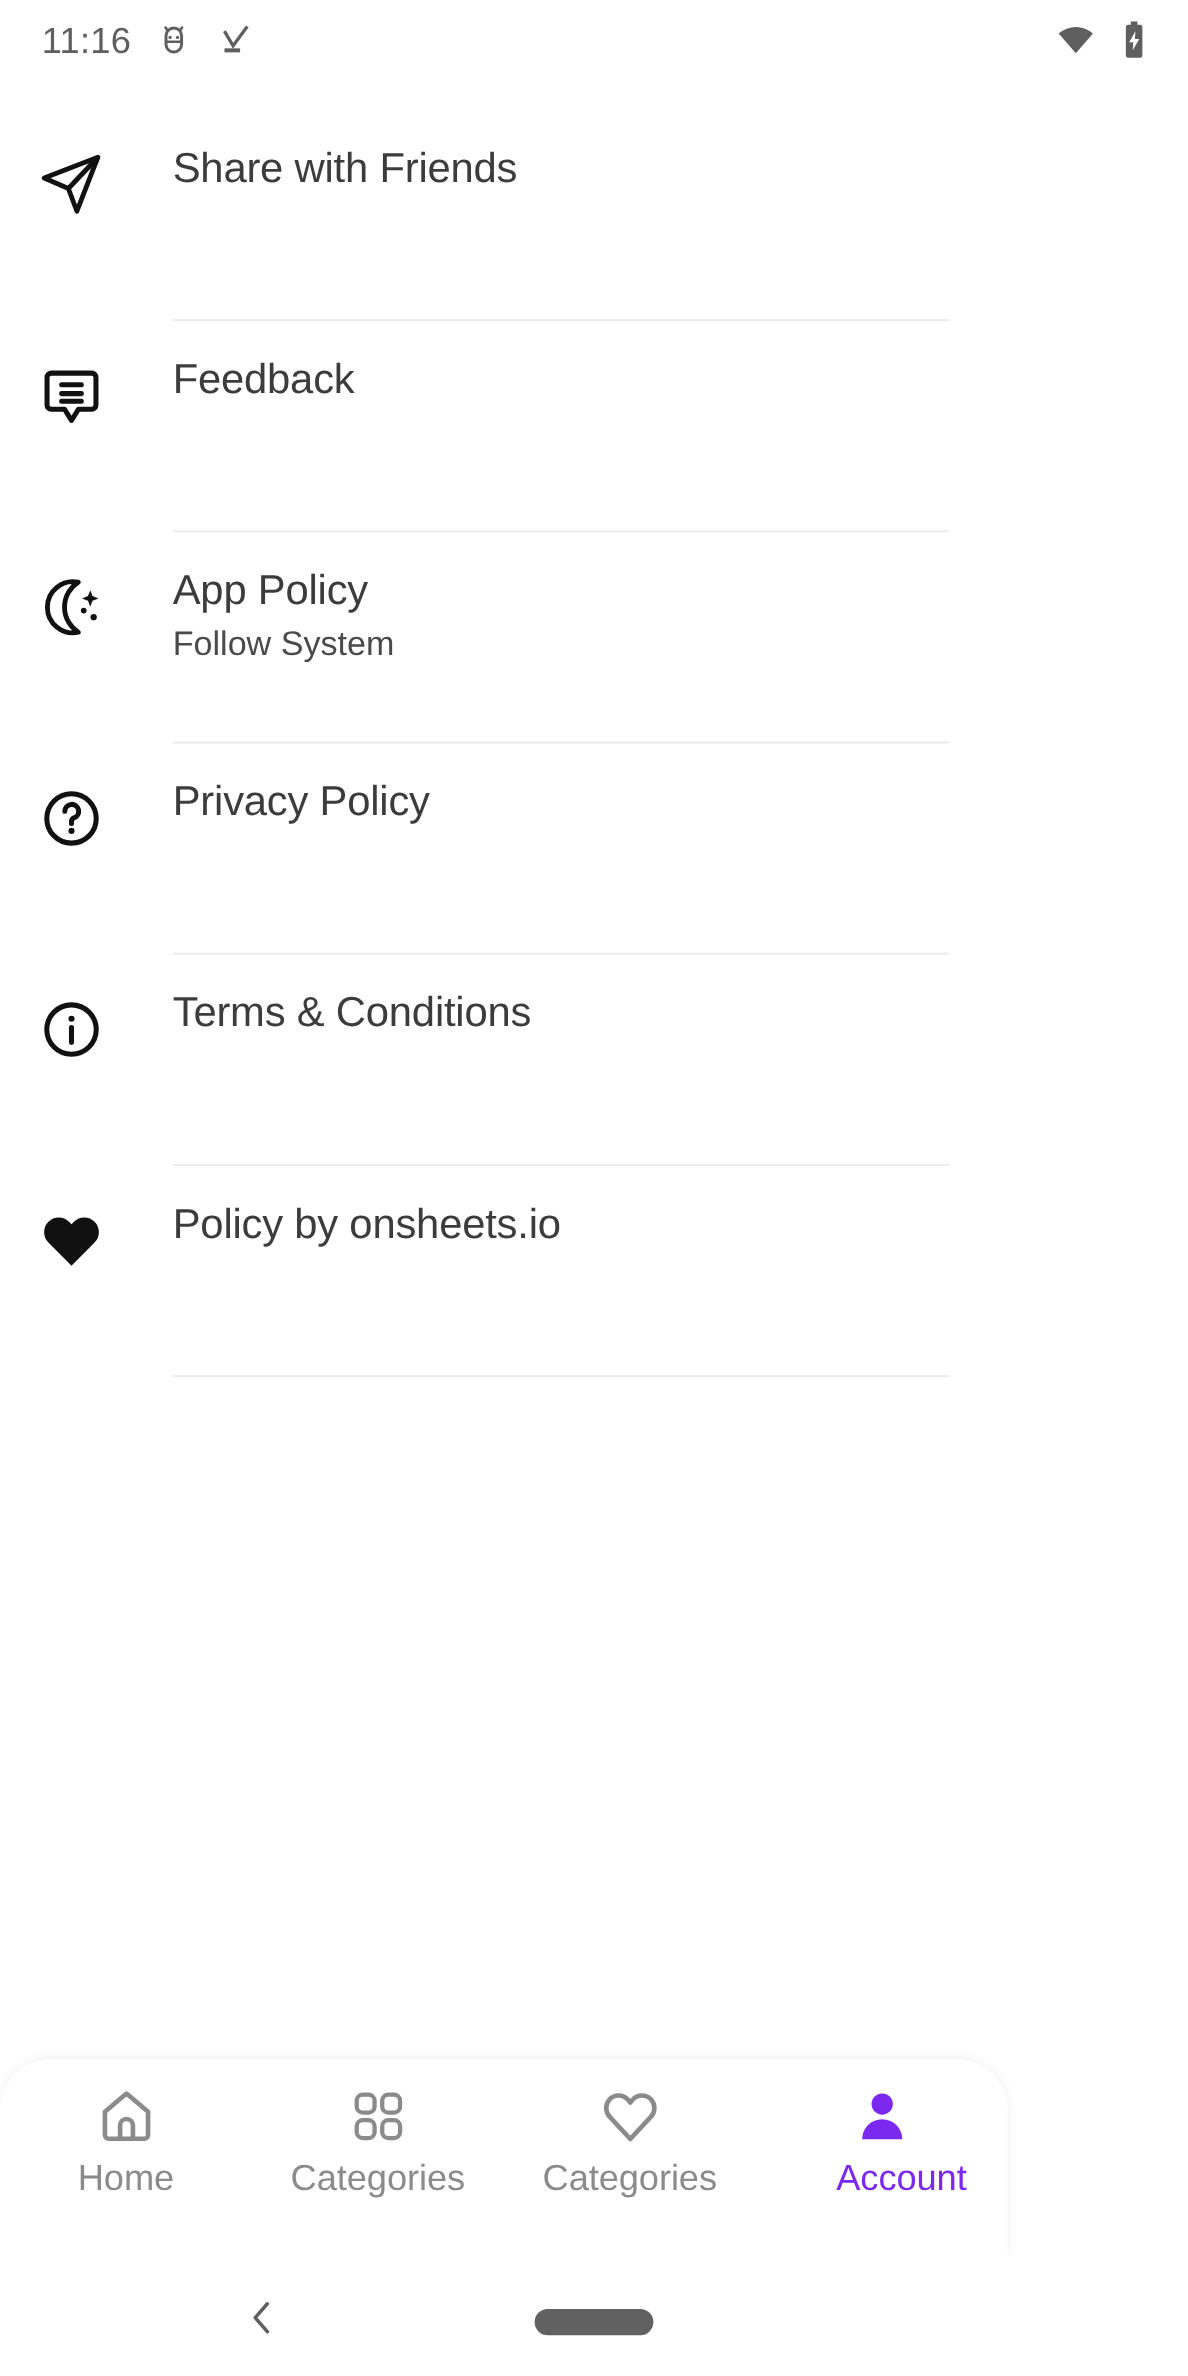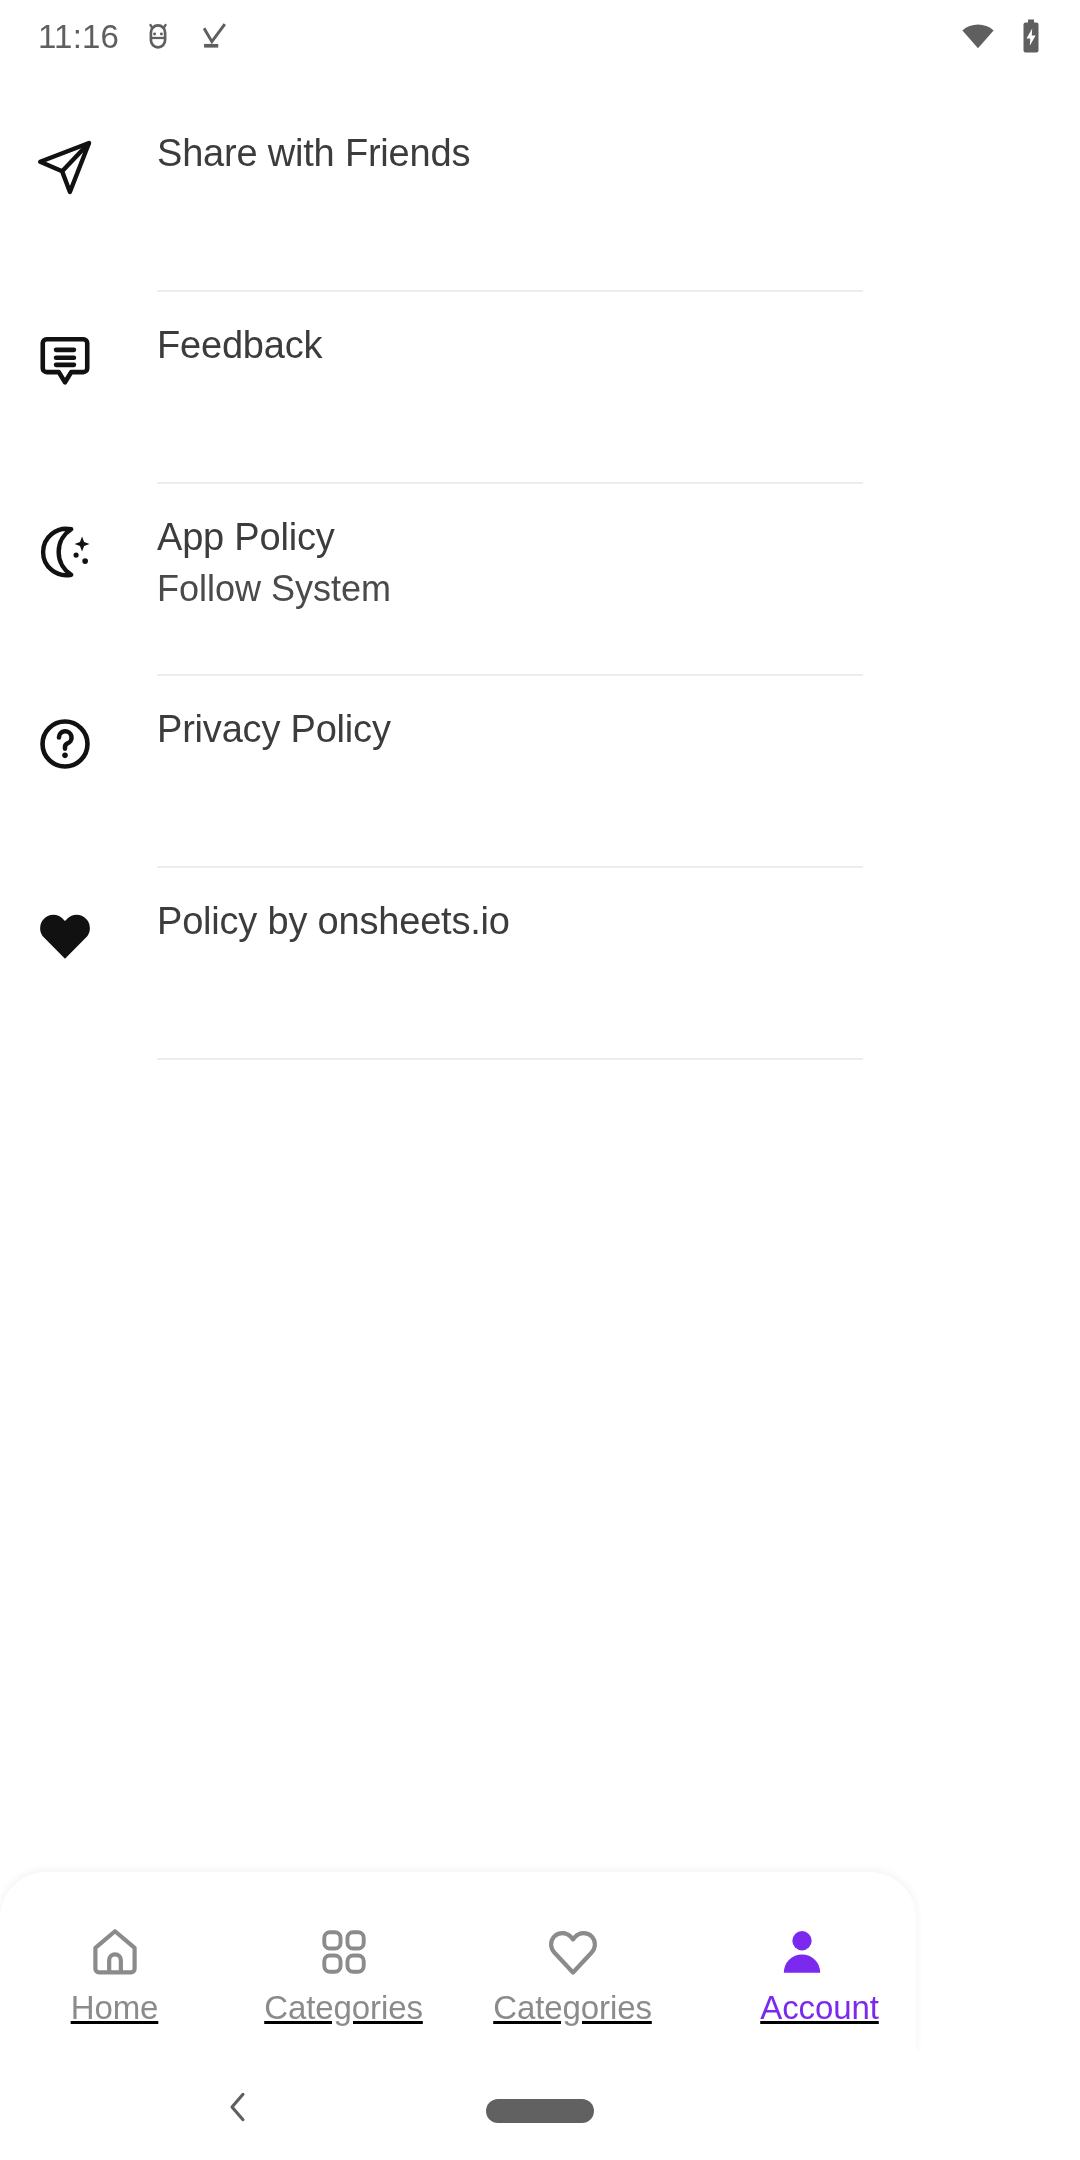--- a/index.html
+++ b/index.html
@@ -79,21 +79,21 @@
     flex-direction: column;
   }
   .row-title {
     font-size: 38px;
     color: #3c3c3c;
     letter-spacing: -0.2px;
     line-height: 1.22;
     white-space: nowrap;
   }
   .row-sub {
-    font-size: 36px;
+    font-size: 31px;
     color: #4a4a4a;
     line-height: 1.25;
     margin-top: 6px;
     white-space: nowrap;
   }
   .row-divider {
     position: absolute;
     left: 157px;
     right: 55px;
     bottom: 0;
@@ -106,24 +106,23 @@
     position: absolute;
     left: 0;
     bottom: 108px;
     width: 916px;
     height: 180px;
     background: #ffffff;
     border-top-left-radius: 46px;
     border-top-right-radius: 46px;
     box-shadow: 0 -2px 10px rgba(0,0,0,0.055);
     display: flex;
-    align-items: center;
+    align-items: flex-start;
     box-sizing: border-box;
     padding-top: 22px;
-    text-decoration: underline;
   }
   .nav-item {
     flex: 1 1 0;
     display: flex;
     flex-direction: column;
     align-items: center;
     cursor: pointer;
   }
   .nav-icon {
     height: 60px;
@@ -263,20 +262,33 @@
         <path d="M9.5 9.3a2.6 2.6 0 1 1 3.4 2.5c-0.7 0.3-0.9 0.8-0.9 1.5v0.6" stroke="#111111" stroke-width="1.9" stroke-linecap="round"></path>
         <circle cx="12" cy="16.7" r="1.15" fill="#111111"></circle>
       </svg>
     </div>
     <div class="row-texts">
       <span class="row-title">Privacy Policy</span>
     </div>
     <div class="row-divider"></div>
   </div>
 
+  <div class="settings-row">
+    <div class="row-icon">
+      <svg width="58" height="58" viewBox="0 0 24 24" fill="none">
+        <circle cx="12" cy="12" r="9.3" stroke="#111111" stroke-width="1.9"></circle>
+        <circle cx="12" cy="7.9" r="1.15" fill="#111111"></circle>
+        <path d="M12 11.2v5.6" stroke="#111111" stroke-width="1.9" stroke-linecap="round"></path>
+      </svg>
+    </div>
+    <div class="row-texts">
+      <span class="row-title">Terms &amp; Conditions</span>
+    </div>
+    <div class="row-divider"></div>
+  </div>
 
   <div class="settings-row">
     <div class="row-icon">
       <svg width="60" height="60" viewBox="0 0 24 24">
         <path d="M12 21.1 3.6 12.6a5.3 5.3 0 0 1 0-7.5 5.3 5.3 0 0 1 7.5 0l0.9 0.9 0.9-0.9a5.3 5.3 0 0 1 7.5 0 5.3 5.3 0 0 1 0 7.5L12 21.1Z" fill="#111111"></path>
       </svg>
     </div>
     <div class="row-texts">
       <span class="row-title">Policy by onsheets.io</span>
     </div>

